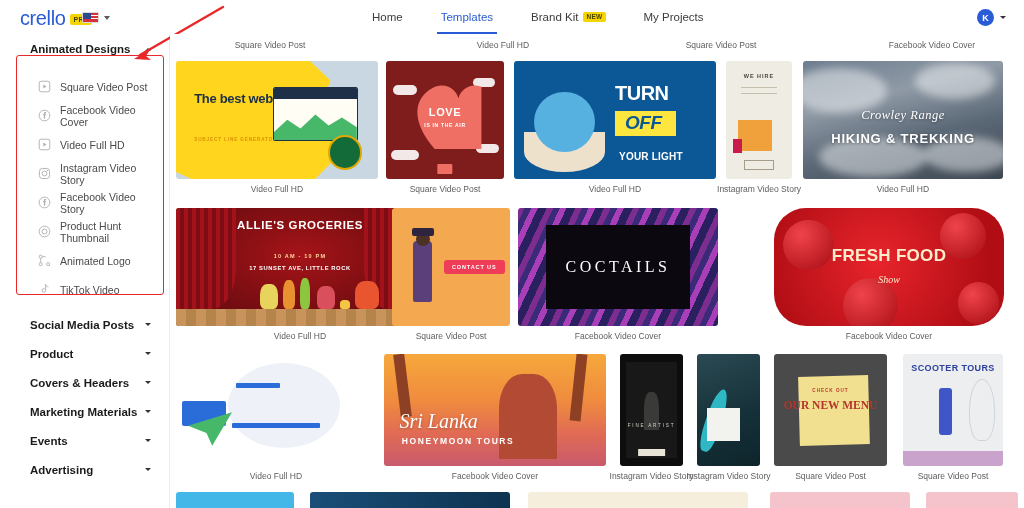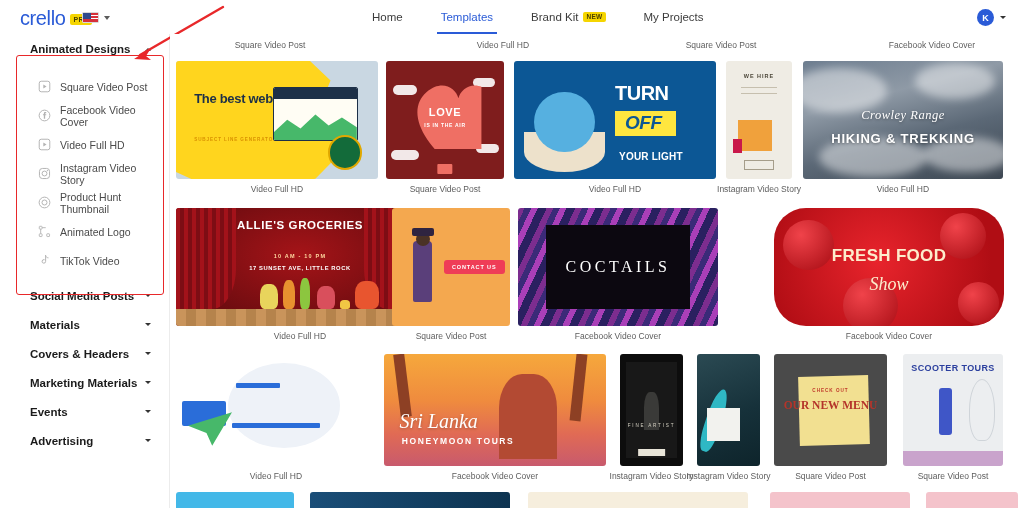--- a/index.html
+++ b/index.html
@@ -265,21 +265,21 @@
     white-space: nowrap;
   }
 
   .t-fresh { background: radial-gradient(circle at 45% 45%, #e8242c 0%, #b00d14 80%); border-radius: 32px; }
   .t-fresh .ft {
     position: absolute; left: 50%; top: 32%; transform: translateX(-50%);
     font-size: 17px; font-weight: bold; color: #fdeccc; letter-spacing: .3px; white-space: nowrap;
   }
   .t-fresh .fs {
     position: absolute; left: 50%; top: 56%; transform: translateX(-50%);
-    font-size: 18px; color: #fdeccc; font-family: "Liberation Serif", serif; font-style: italic;
+    font-size: 10px; color: #fdeccc; font-family: "Liberation Serif", serif; font-style: italic;
   }
   .tomato { position: absolute; border-radius: 50%; background: radial-gradient(circle at 35% 30%, #f0434a, #a60b12); }
 
   .t-edu { background: #fff; }
   .t-edu .blob {
     position: absolute; left: 26%; top: 8%; width: 56%; height: 76%; background: #eef2f8; border-radius: 50%;
   }
   .t-edu .shelf { position: absolute; background: #2a6dd9; border-radius: 1px; }
   .t-edu .plane {
     position: absolute; left: 6%; top: 52%; width: 22%; height: 30%; background: #47b86a;
@@ -429,20 +429,29 @@
       </div>
       <div class="sb-subitem">
         <span class="ic">
           <svg viewBox="0 0 16 16" width="13" height="13">
               <rect x="1.8" y="1.8" width="12.4" height="12.4" rx="3.6" fill="none" stroke="#8a8a8a" stroke-width="1.2"></rect>
               <circle cx="8" cy="8" r="3" fill="none" stroke="#8a8a8a" stroke-width="1.2"></circle>
               <circle cx="11.6" cy="4.4" r="0.85" fill="#8a8a8a"></circle>
             </svg>
         </span>
         <span>Instagram Video Story</span>
+      </div>
+      <div class="sb-subitem">
+        <span class="ic">
+          <svg viewBox="0 0 16 16" width="13" height="13">
+              <circle cx="8" cy="8" r="6.6" fill="none" stroke="#8a8a8a" stroke-width="1.2"></circle>
+              <path d="M9.1 5.2h1V3.8H8.8c-1 0-1.6.6-1.6 1.6v1H6.1v1.4h1.1v4.1h1.6V7.8h1.2l.2-1.4H8.8v-.6c0-.4.1-.6.3-.6z" fill="#8a8a8a"></path>
+            </svg>
+        </span>
+        <span>Facebook Video Story</span>
       </div>
       <div class="sb-subitem">
         <span class="ic">
           <svg viewBox="0 0 16 16" width="13" height="13">
               <circle cx="8" cy="8" r="6.6" fill="none" stroke="#8a8a8a" stroke-width="1.2"></circle>
               <circle cx="8" cy="8" r="3.1" fill="none" stroke="#8a8a8a" stroke-width="1.2"></circle>
             </svg>
         </span>
         <span>Product Hunt Thumbnail</span>
       </div>
@@ -468,21 +477,21 @@
         </span>
         <span>TikTok Video</span>
       </div>
     </div>
 
     <div class="sb-cat">
       <span>Social Media Posts</span>
       <span class="caret-small"></span>
     </div>
     <div class="sb-cat">
-      <span>Materials</span>
+      <span>Product</span>
       <span class="caret-small"></span>
     </div>
     <div class="sb-cat">
       <span>Covers &amp; Headers</span>
       <span class="caret-small"></span>
     </div>
     <div class="sb-cat">
       <span>Marketing Materials</span>
       <span class="caret-small"></span>
     </div>

